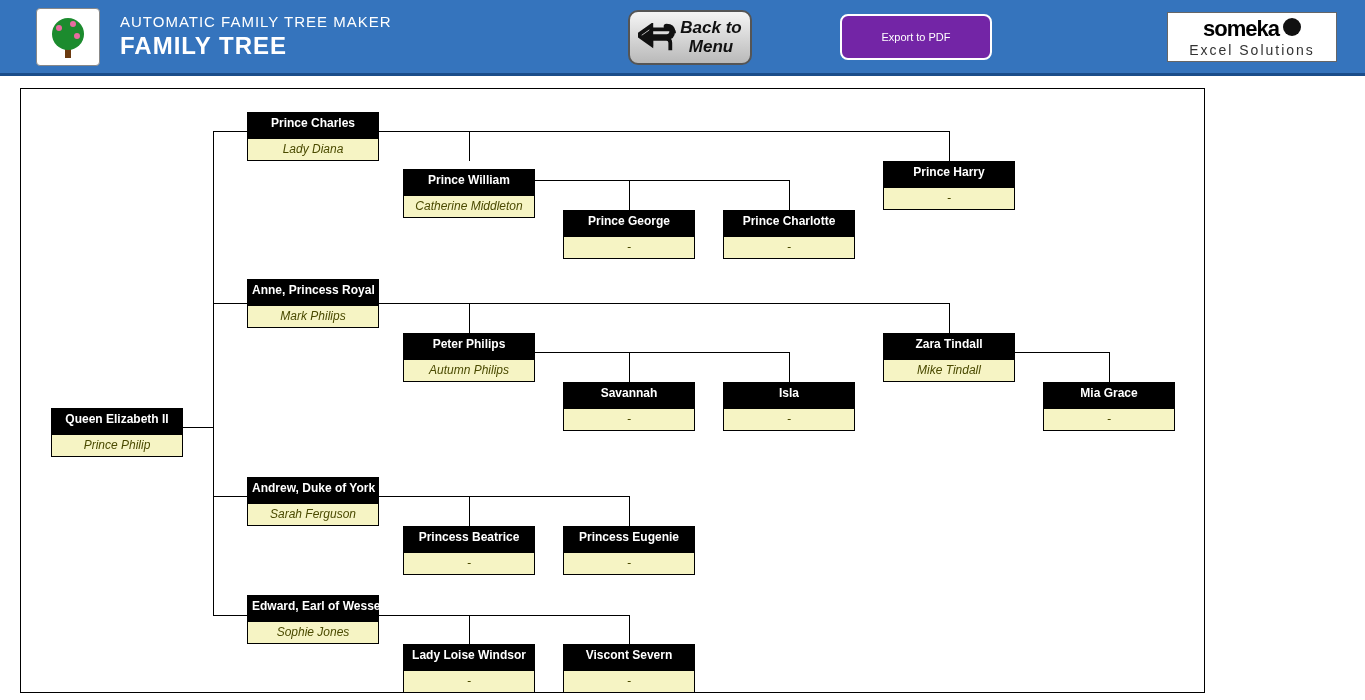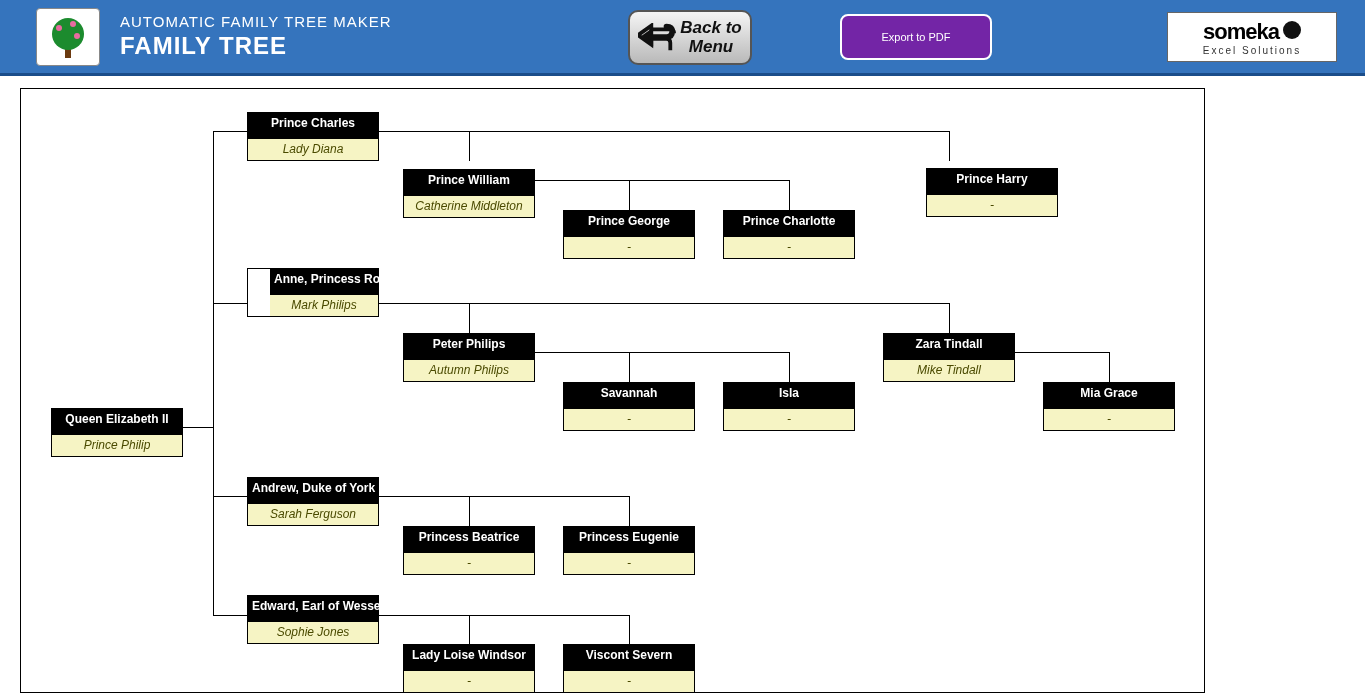--- a/index.html
+++ b/index.html
@@ -81,21 +81,21 @@
     width: 170px;
     height: 50px;
     background: #fff;
     border: 1px solid #666;
     display: flex;
     flex-direction: column;
     align-items: center;
     justify-content: center;
   }
   .brand-main { font-size: 22px; font-weight: bold; letter-spacing: -1px; display:flex; align-items:center; gap:4px;}
-  .brand-sub { font-size: 10px; letter-spacing: 2px; color: #333; }
+  .brand-sub { font-size: 14px; letter-spacing: 2px; color: #333; }
   .brand-circle {
     display:inline-block; width:18px; height:18px; border-radius:50%;
     background:#111; position:relative; top:-2px;
   }
 
   .canvas-outer {
     padding: 12px 0 0 20px;
   }
   .canvas {
     width: 1185px;
@@ -193,26 +193,26 @@
     <div class="box" style="left:542px; top:121px;">
       <div class="name">Prince George</div>
       <div class="spouse">-</div>
     </div>
 
     <div class="box" style="left:702px; top:121px;">
       <div class="name">Prince Charlotte</div>
       <div class="spouse">-</div>
     </div>
 
-    <div class="box" style="left:905px; top:72px;margin-top:7px;">
+    <div class="box" style="left:862px; top:72px;">
       <div class="name">Prince Harry</div>
       <div class="spouse">-</div>
     </div>
 
-    <div class="box" style="left:226px; top:179px;padding-left:22px;">
+    <div class="box" style="left:226px; top:190px;">
       <div class="name">Anne, Princess Royal</div>
       <div class="spouse">Mark Philips</div>
     </div>
 
     <div class="box" style="left:382px; top:244px;">
       <div class="name">Peter Philips</div>
       <div class="spouse">Autumn Philips</div>
     </div>
 
     <div class="box" style="left:542px; top:293px;">

